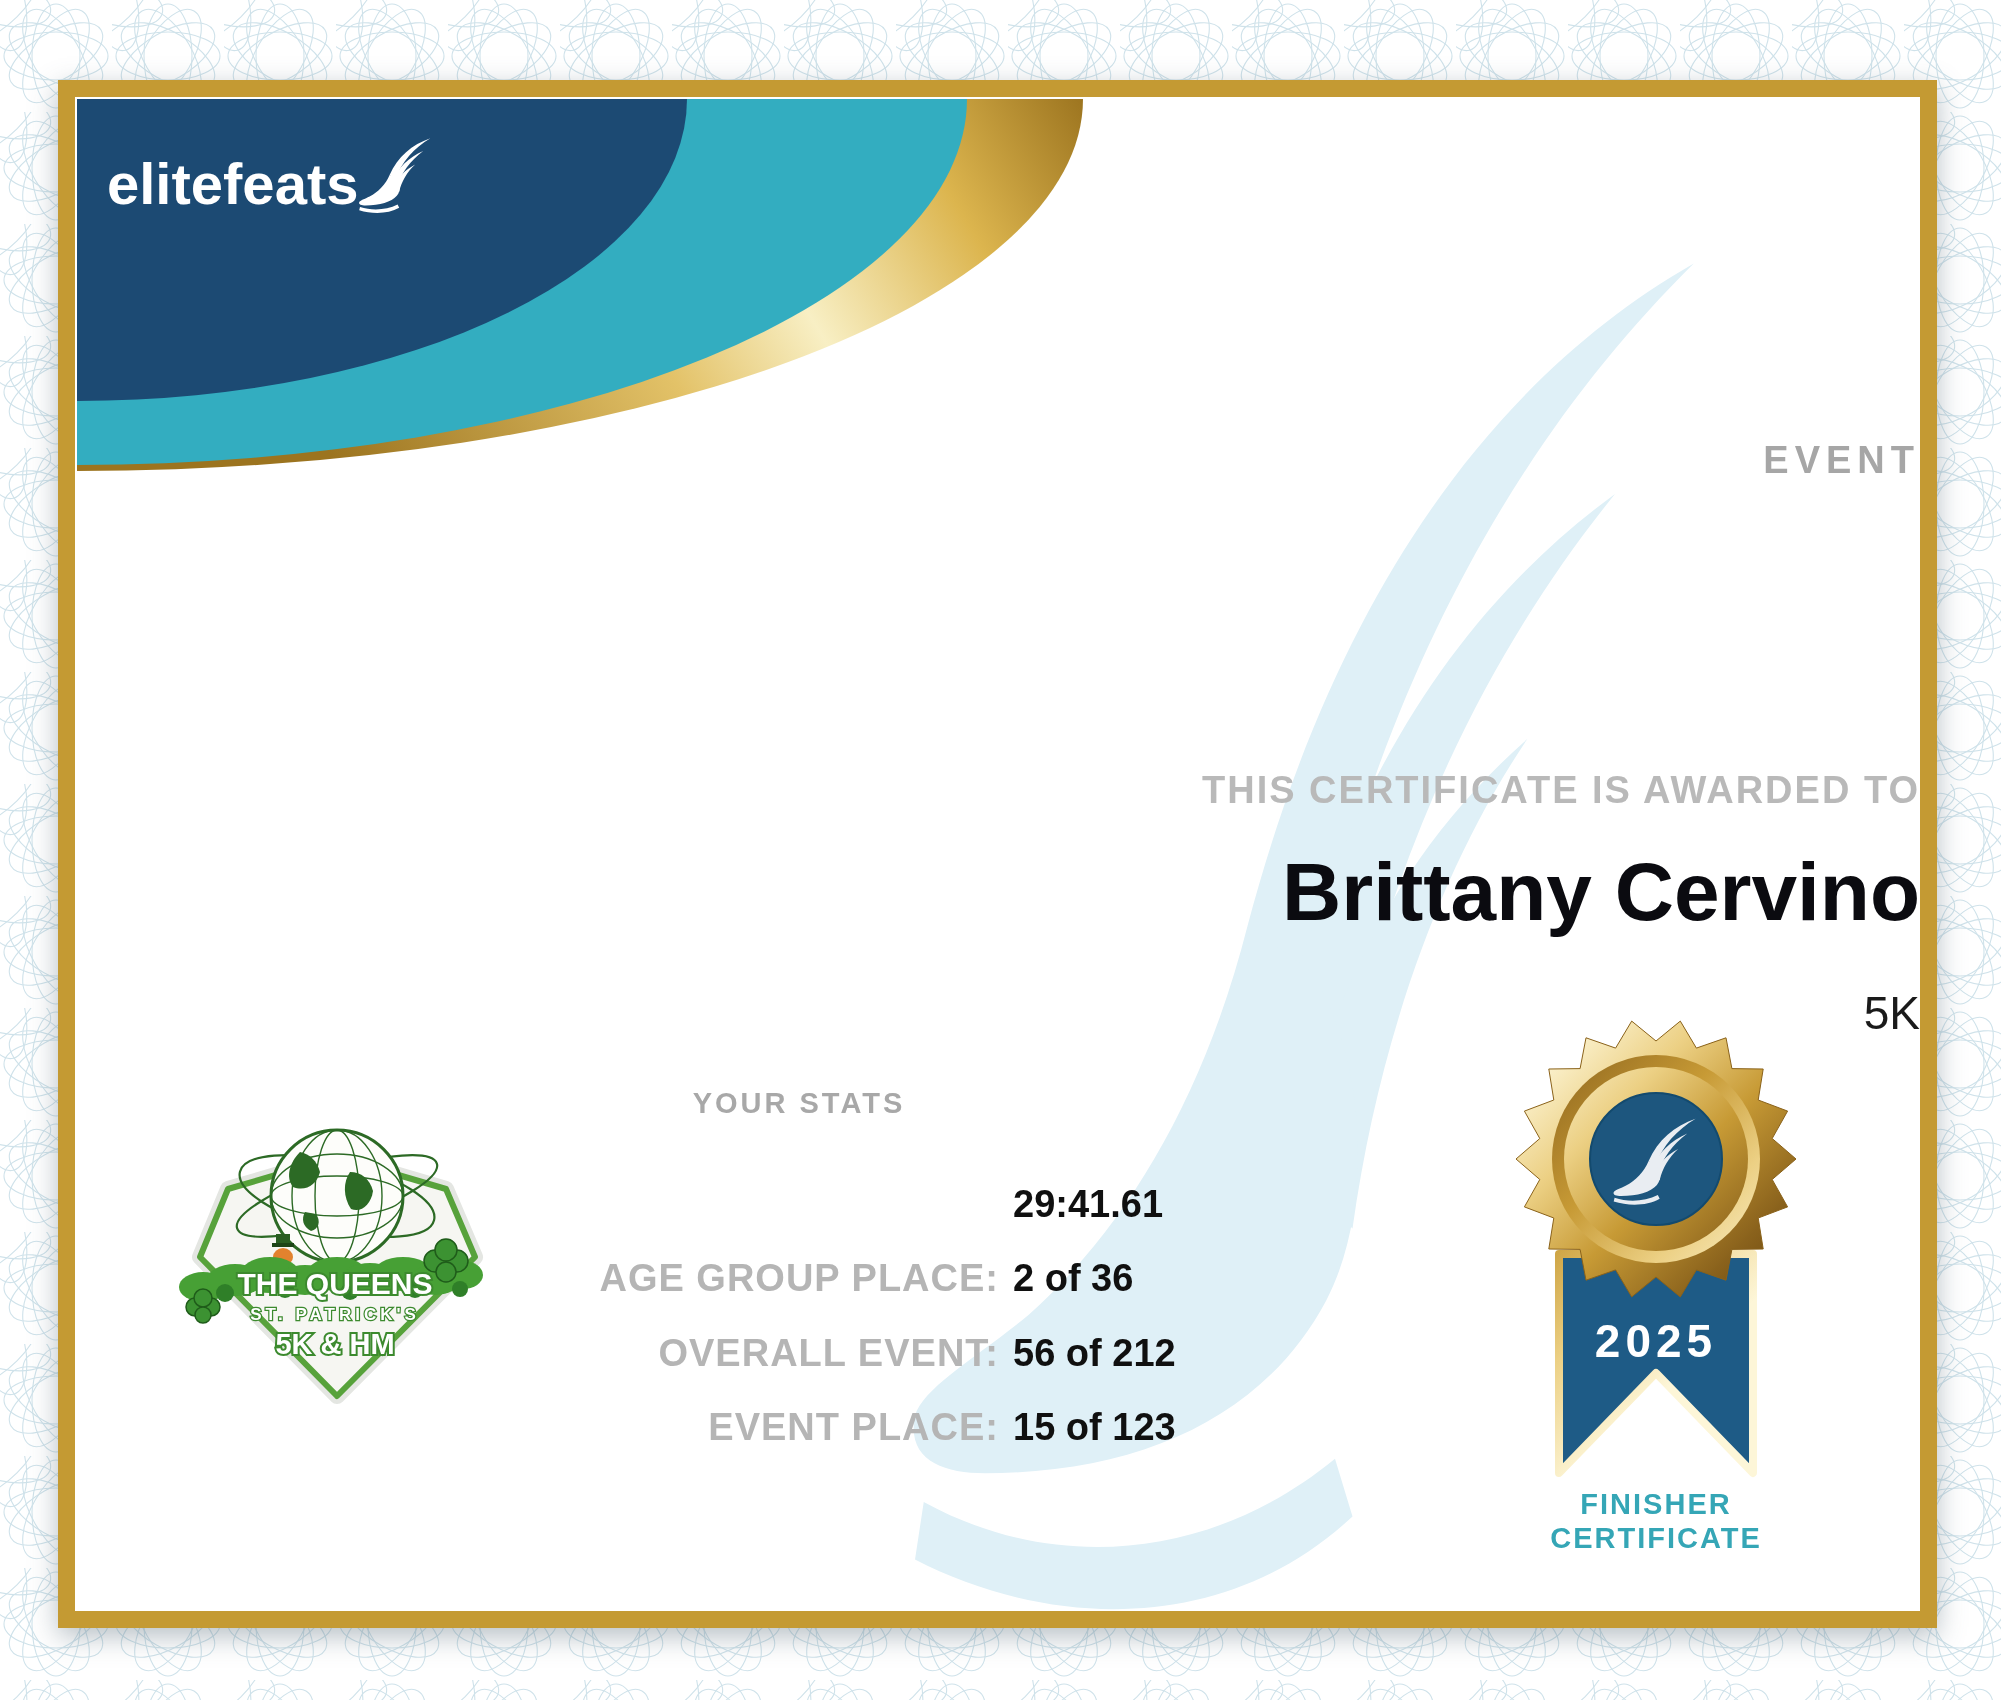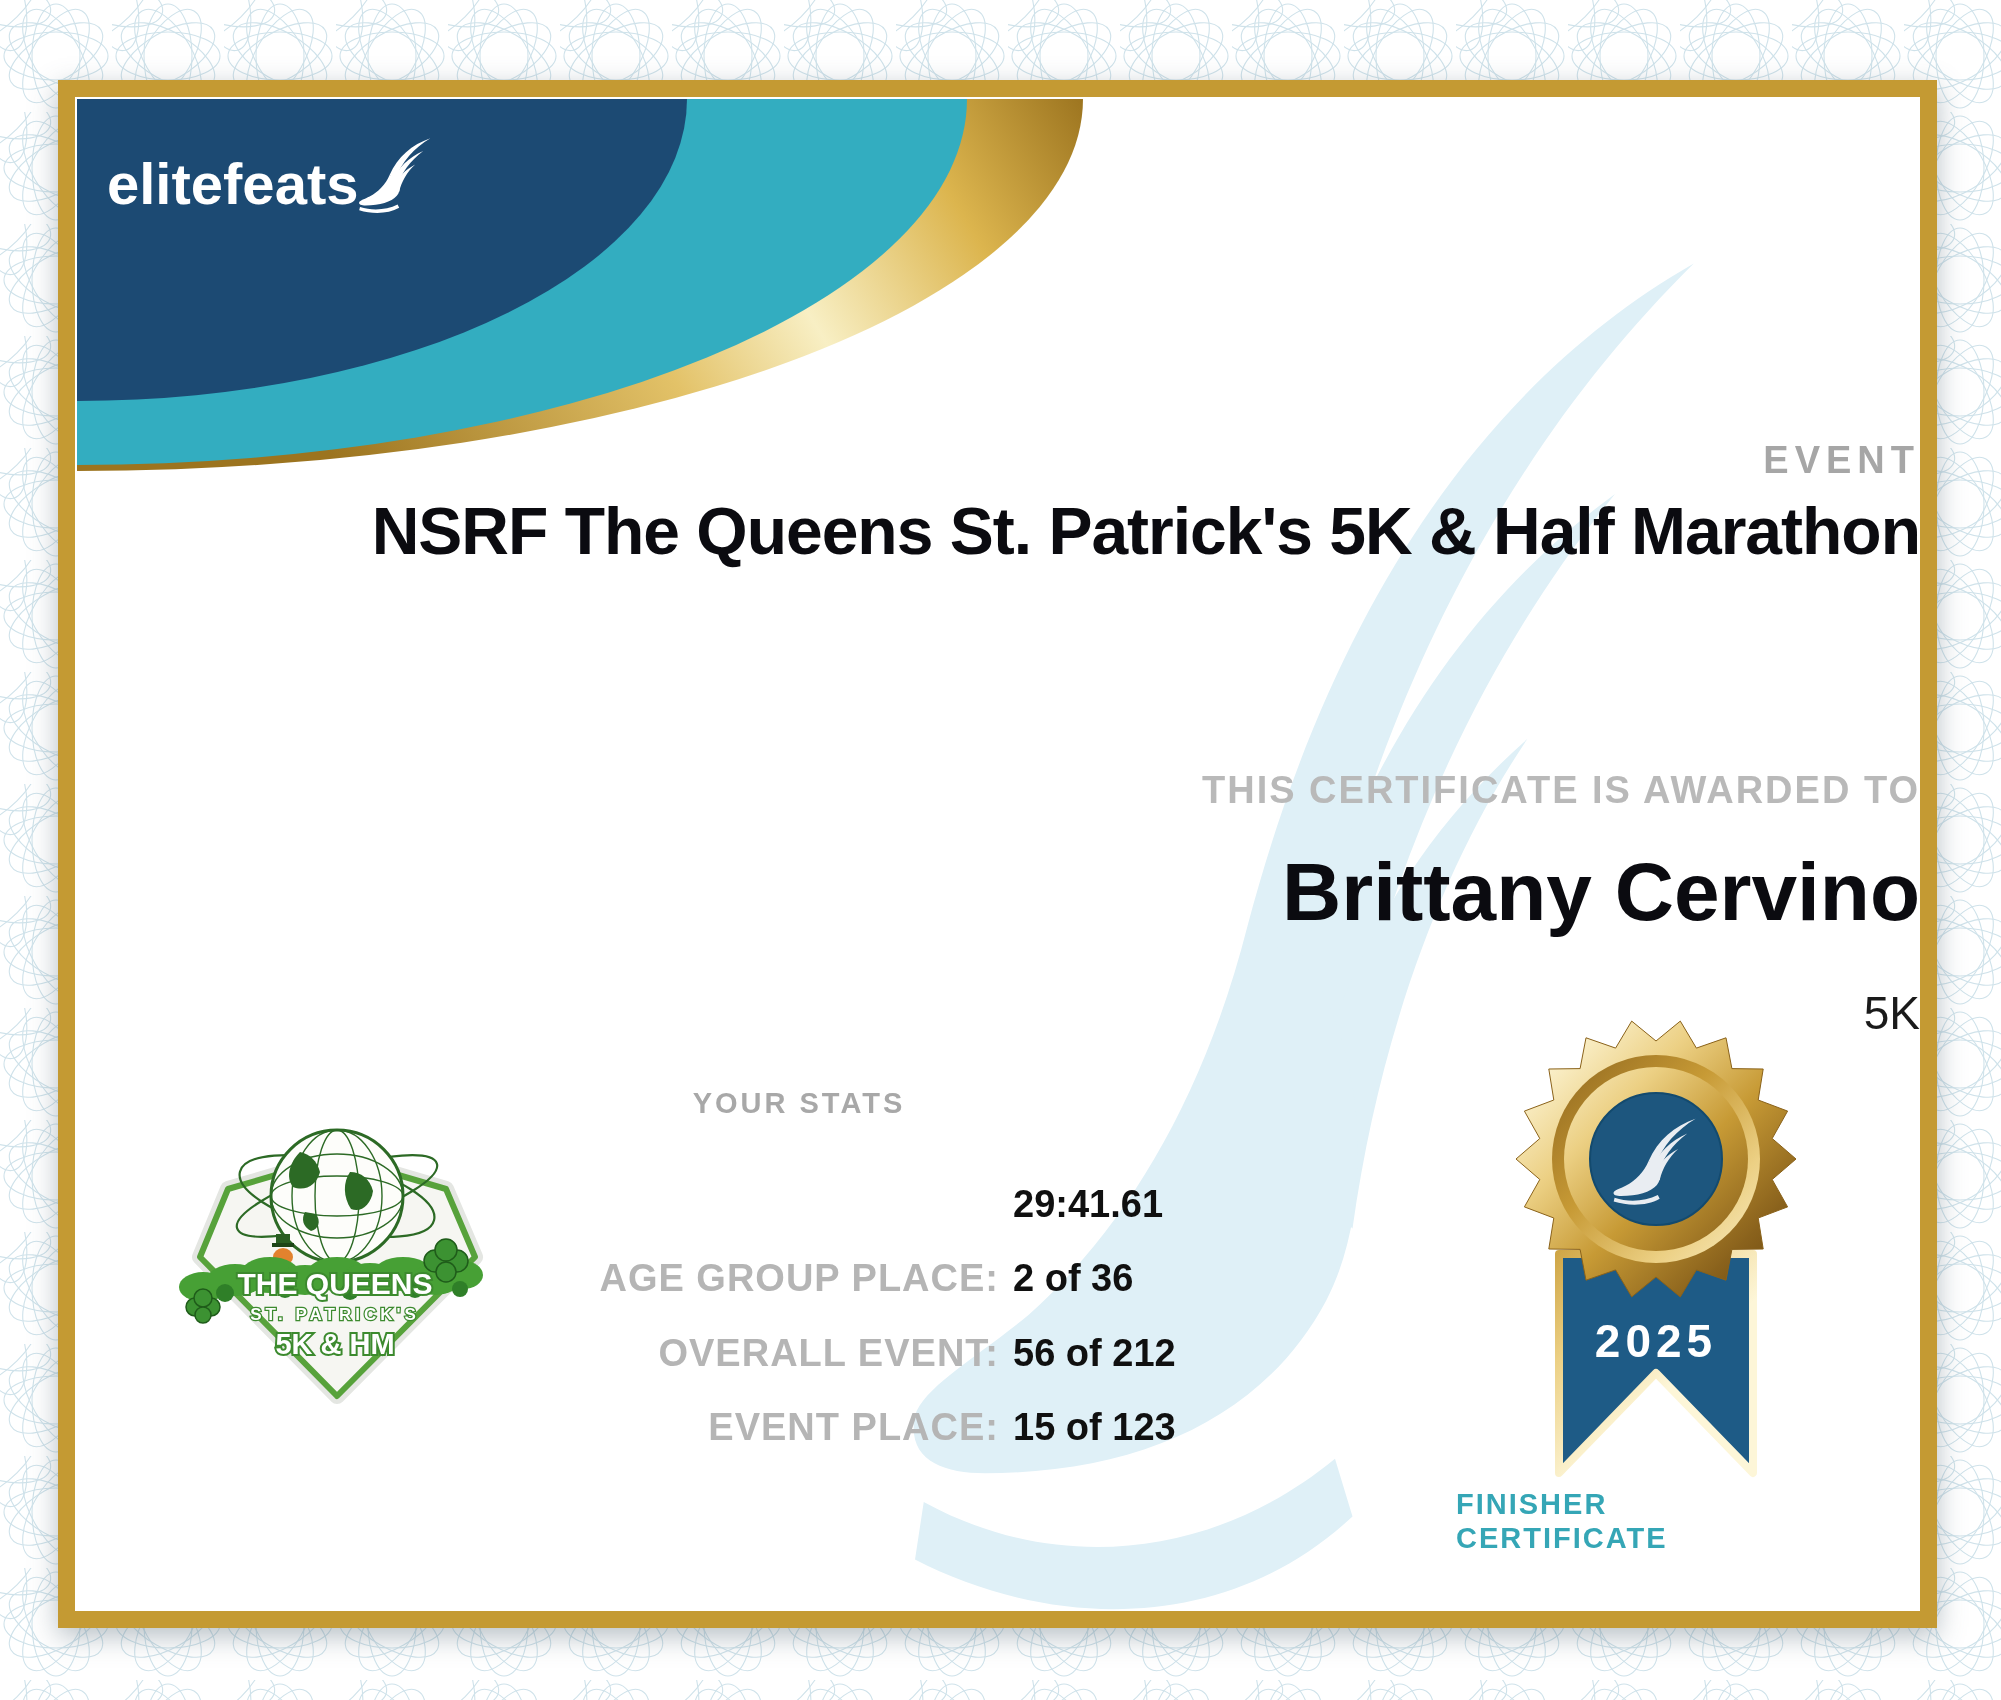--- a/index.html
+++ b/index.html
@@ -25,21 +25,21 @@
   .division{top:846px;font-size:46px;font-weight:400;color:#1a1a1a;margin-top:43px;}
   .stats-heading{position:absolute;left:524px;width:400px;top:990px;text-align:center;
                  font-size:29px;font-weight:700;letter-spacing:3px;color:#a8a8a8;z-index:3;}
   .stats{position:absolute;left:0;top:0;z-index:3;}
   .stat-row{position:absolute;left:0;width:1845px;height:46px;}
   .stat-label{position:absolute;left:0;width:924px;text-align:right;
               font-size:38px;font-weight:700;letter-spacing:1px;color:#b5b5b5;}
   .stat-value{position:absolute;left:938px;font-size:38px;font-weight:700;color:#101010;}
   .row-0{top:1086px}.row-1{top:1160px}.row-2{top:1235px}.row-3{top:1309px}
   .medal{position:absolute;left:1421px;top:902px;z-index:3;}
-  .medal-caption{position:absolute;left:1381px;top:1390px;width:400px;
+  .medal-caption{position:absolute;left:1381px;top:1390px;width:400px;text-align:center;
                  z-index:3;color:#35a6b6;font-size:29px;font-weight:700;
                  letter-spacing:2px;line-height:34px;}
   .race-logo{position:absolute;left:90px;top:1020px;z-index:3;}
 </style>
 </head>
 <body>
 
 <div class="stage">
 
   <svg width="0" height="0" style="position:absolute" aria-hidden="true">
@@ -97,21 +97,20 @@
       </svg>
 
       <div class="brand">
         <span class="brand-text">elitefeats</span>
         <svg class="brand-icon" width="80" height="88" viewBox="0 0 100 100" fill="#ffffff">
           <use href="#wingfoot"></use>
         </svg>
       </div>
 
       <div class="center-line event-label">EVENT</div>
-      <div class="center-line event-title">NSRF The Queens St. Patrick's 5K &amp; Half Marathon</div>
       <div class="center-line recipient">Brittany Cervino</div>
       <div class="center-line award-intro">THIS CERTIFICATE IS AWARDED TO</div>
       <div class="center-line division">5K</div>
 
       <div class="stats-heading">YOUR STATS</div>
       <div class="stats">
         <div class="stat-row row-0">
           <span class="stat-value">29:41.61</span>
         </div>
         <div class="stat-row row-1">

